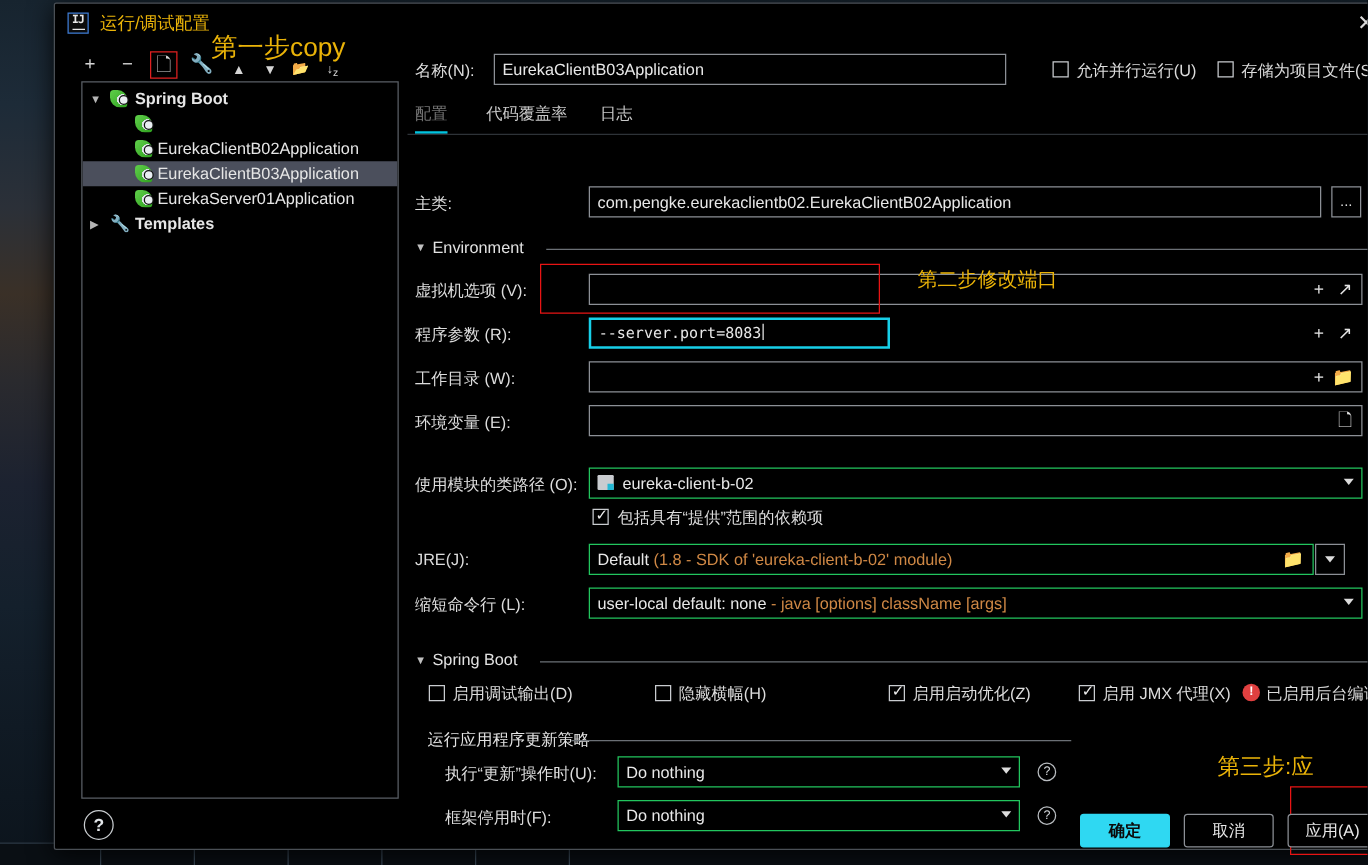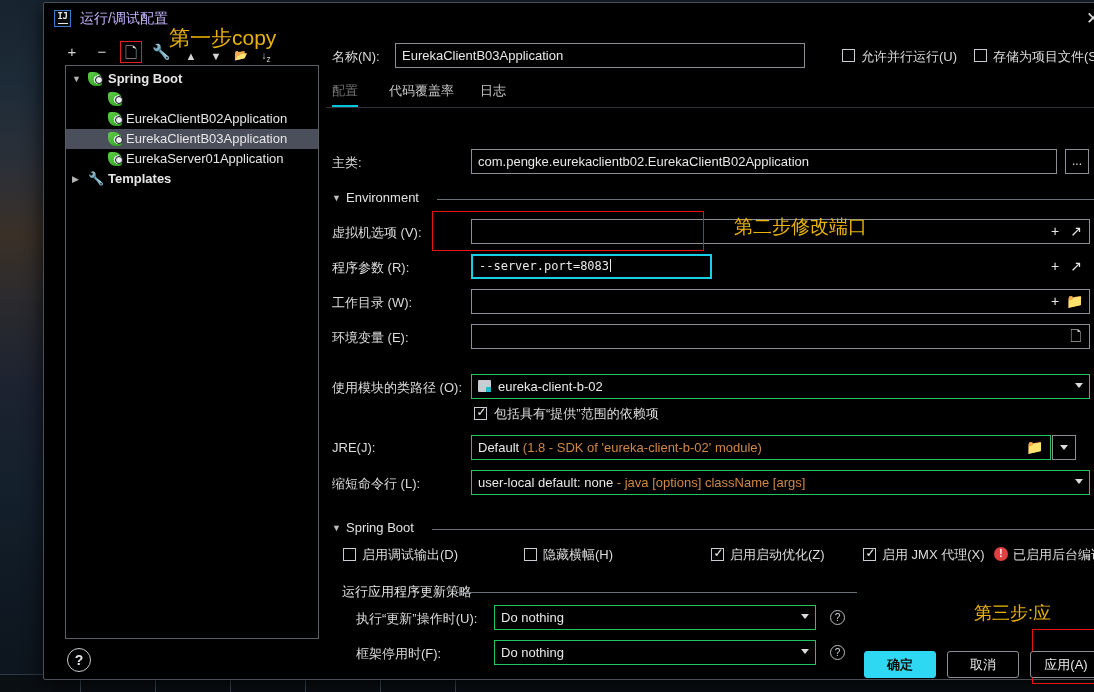--- a/index.html
+++ b/index.html
@@ -57,21 +57,21 @@
     line-height: 11px;
     text-align: center;
     letter-spacing: -.5px;
   }
   .ij-logo::after {
     content: ""; position: absolute; left: 3px; bottom: 2px;
     width: 10px; height: 1px; background: #e8e8e8;
   }
   .title-text {
     position: absolute; left: 36px; top: 7px;
-    font-size: 14px; color: #c4b5fd;
+    font-size: 14px; color: #eab308;
   }
   .close-btn {
     position: absolute; right: 10px; top: 4px;
     width: 26px; height: 24px;
     color: #d8d8d8; font-size: 17px;
     line-height: 24px; text-align: center;
     cursor: pointer;
   }
 
   
@@ -507,21 +507,21 @@
       </div>
 
     </div>
 
     <div class="vscroll">
       <div class="thumb"></div>
     </div>
   </div>
 
   <div class="anno-box" style="left:388px; top:208px; width:272px; height:40px;"></div>
-  <div class="anno" style="left:690px; top:211px; font-size:19px;">第二步修改端口</div>
+  <div class="anno" style="left:690px; top:211px; font-size:16px;">第二步修改端口</div>
 
   <div class="anno" style="left:930px; top:598px; font-size:18px;">第三步:应</div>
   <div class="anno-box" style="left:988px; top:626px; width:72px; height:55px;"></div>
 
   <div class="help-circle">?</div>
   <div class="btn primary" style="left:820px; width:72px;">确定</div>
   <div class="btn" style="left:903px; width:72px;">取消</div>
   <div class="btn" style="left:986px; width:72px;">应用(A)</div>
 
 </div>

